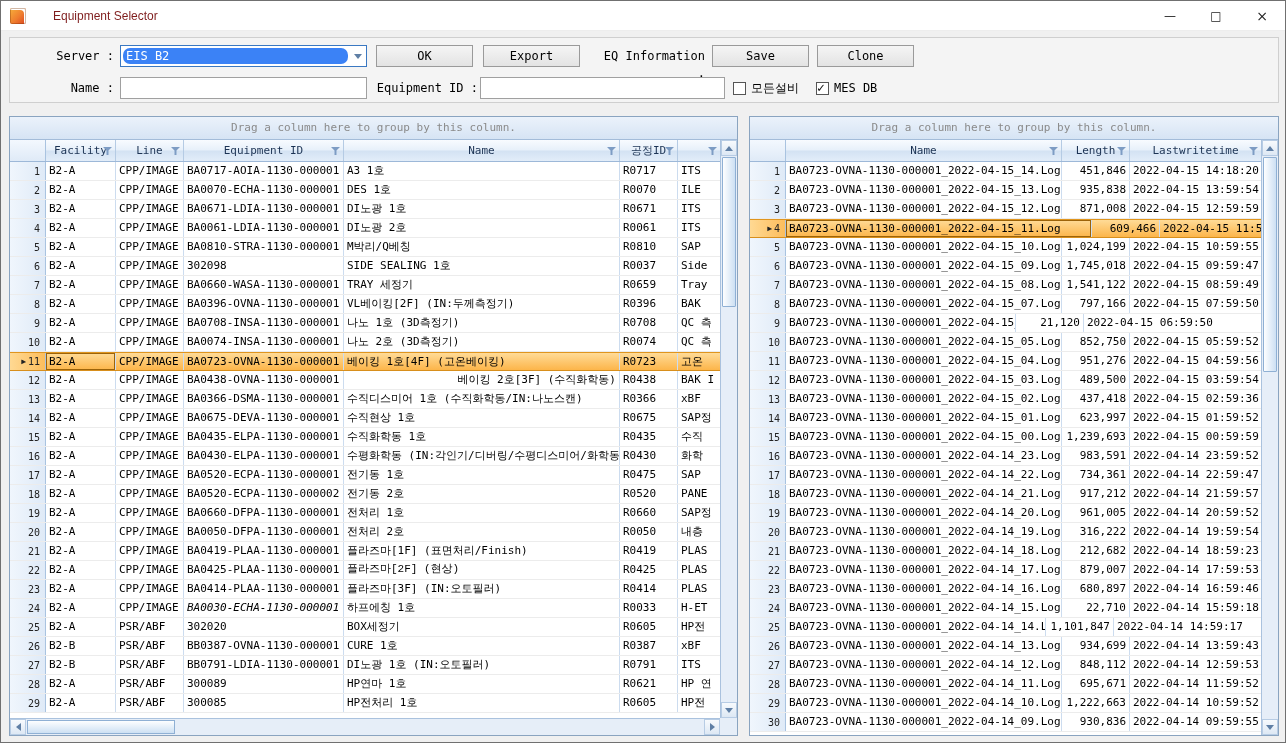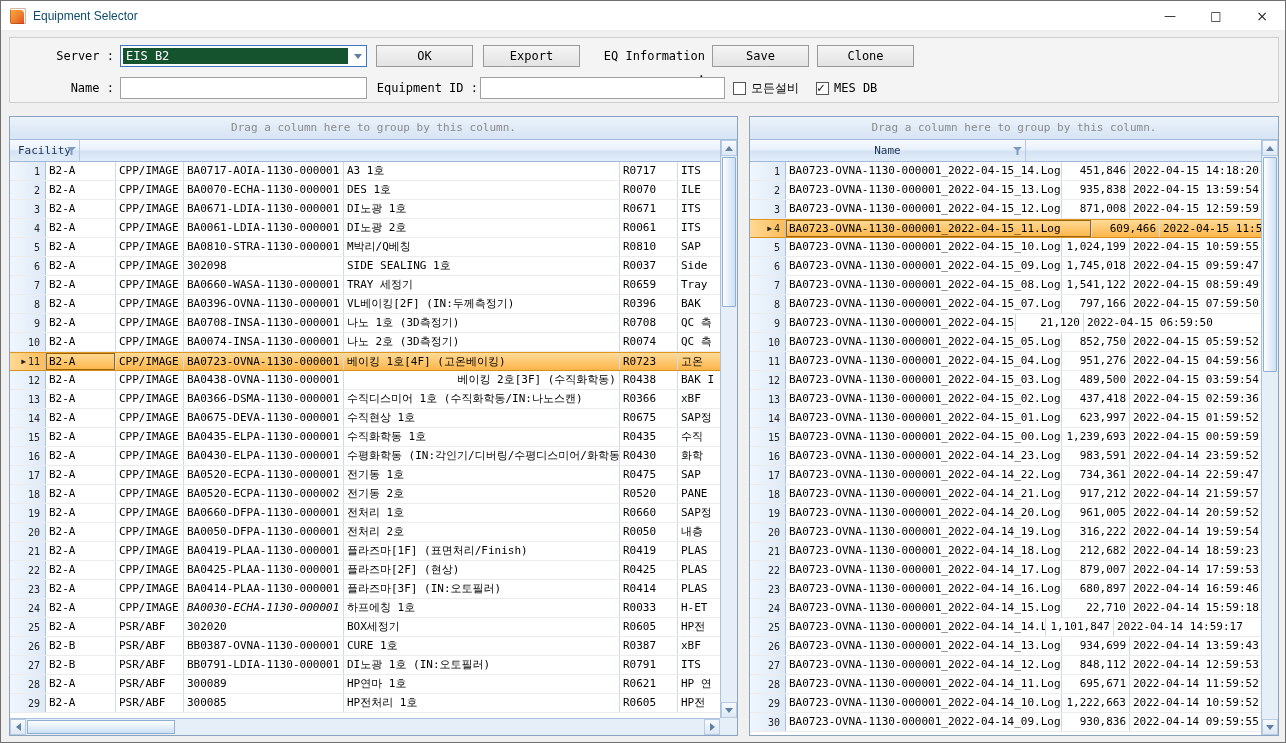--- a/index.html
+++ b/index.html
@@ -5,53 +5,53 @@
   * { margin:0; padding:0; box-sizing:border-box; }
   html,body { width:1286px; height:743px; }
   body { font-family:"DejaVu Sans Mono","DejaVu Sans",sans-serif; background:#f0f0f0; overflow:hidden; }
   .window { position:relative; width:1286px; height:743px; border:1px solid #707070; background:#f0f0f0; }
 
   
   .titlebar { height:30px; background:#ffffff; display:flex; align-items:center; border-bottom:1px solid #ededed; }
   .app-icon { width:16px; height:16px; margin:0 7px 0 9px; border-radius:2px;
     background:linear-gradient(135deg,#f7b13c 0%,#ef7d2e 55%,#d9431f 100%);
     box-shadow:inset 0 0 0 1px rgba(120,50,0,.35), inset -4px 4px 0 -2px #ffffff; }
-  .title-text { font-family:"Liberation Sans",sans-serif; font-size:12px; color:#0c4a6e; flex:1; }
+  .title-text { font-family:"Liberation Sans",sans-serif; font-size:12px; color:#7f1d1d; flex:1;margin-left:20px; }
   .win-btn { width:46px; height:30px; display:flex; align-items:center; justify-content:center;
     font-family:"DejaVu Sans",sans-serif; font-size:12px; color:#222; }
   .win-btn.close { font-size:14px; }
 
   
   .toolbar { position:absolute; left:8px; top:36px; width:1270px; height:66px;
     background:#f4f4f4; border:1px solid #cfcfcf; font-size:12px; }
   .tlabel { position:absolute; height:22px; line-height:22px; text-align:right; color:#000; }
   .tbtn { position:absolute; height:22px; line-height:20px; text-align:center;
     background:linear-gradient(#f5f5f5,#e3e3e3); border:1px solid #9a9a9a; color:#000; }
   .tinput { position:absolute; height:22px; border:1px solid #a0a0a0; background:#fff;
     font:12px "DejaVu Sans Mono",monospace; padding:0 4px; }
   .combo { position:absolute; left:110px; top:7px; width:247px; height:22px;
     border:1px solid #3a78c2; background:#fff; display:flex; }
-  .combo-text { flex:1; margin:2px; background:#14532d; color:#fff; line-height:16px; padding:0 3px;
-    overflow:hidden; white-space:nowrap; }
+  .combo-text { flex:1; margin:2px; background:#3b82f6; color:#fff; line-height:16px; padding:0 3px;
+    overflow:hidden; white-space:nowrap;border-radius:7px; }
   .combo-arrow { width:16px; display:flex; align-items:center; justify-content:center; }
   .chk { position:absolute; top:39px; height:22px; display:flex; align-items:center; gap:5px; }
   .chk .box { width:13px; height:13px; border:1px solid #555; background:#fff; position:relative; }
   .chk.checked .box::after { content:"✓"; position:absolute; left:0px; top:-3px; font-size:13px; color:#111; }
 
   
   .grid { position:absolute; top:115px; height:620px; background:#fff; border:1px solid #8aa4c0; }
   #left-grid  { left:8px;   width:729px; }
   #right-grid { left:748px; width:530px; }
 
   .group-panel { height:23px; line-height:22px; text-align:center; color:#8a8a8a; font-size:11px;
     background:linear-gradient(#ebf2fb,#d6e4f4); border-bottom:1px solid #a3bcd9; overflow:hidden; }
 
   .hrow { display:flex; height:22px; margin-right:17px;
     background:linear-gradient(#f8fbff,#e7f0fa 48%,#d3e2f3 52%,#e2edf9);
-    border-bottom:1px solid #9db8d8;flex-direction:column; }
+    border-bottom:1px solid #9db8d8; }
   .hcell { position:relative; border-right:1px solid #b5cbe4; font-size:11px; color:#1c3354;
     text-align:center; line-height:21px; overflow:hidden; white-space:nowrap; flex:0 0 auto; }
   .hcell.lastcol { flex:1 1 auto; border-right:none; }
   .ind-h { width:36px; background:linear-gradient(#f3f8fe,#dfeaf7); flex:0 0 auto;
     border-right:1px solid #a9c3e0; }
   .funnel { position:absolute; right:3px; top:7px; width:9px; height:8px; background:#7d9cc4;
     clip-path:polygon(0 0,100% 0,61% 45%,61% 100%,39% 100%,39% 45%); }
 
   .rows { position:absolute; left:0; right:17px; top:45px; overflow:hidden; background:#fff; }
   #left-grid  .rows { bottom:17px; }
@@ -386,21 +386,21 @@
           <div class="cell" style="width: 58px;">R0419</div>
           <div class="cell lastcol">PLAS</div>
         </div>
         <div class="grow">
           <div class="cell ind">
             <span>22</span>
           </div>
           <div class="cell" style="width: 70px;">B2-A</div>
           <div class="cell" style="width: 68px;">CPP/IMAGE</div>
           <div class="cell" style="width: 160px;">BA0425-PLAA-1130-000001</div>
-          <div class="cell" style="width: 276px;">플라즈마[2F] (현상)</div>
+          <div class="cell" style="width: 276px; font-family: Liberation Mono, monospace;">플라즈마[2F] (현상)</div>
           <div class="cell" style="width: 58px;">R0425</div>
           <div class="cell lastcol">PLAS</div>
         </div>
         <div class="grow">
           <div class="cell ind">
             <span>23</span>
           </div>
           <div class="cell" style="width: 70px;">B2-A</div>
           <div class="cell" style="width: 68px;">CPP/IMAGE</div>
           <div class="cell" style="width: 160px;">BA0414-PLAA-1130-000001</div>

